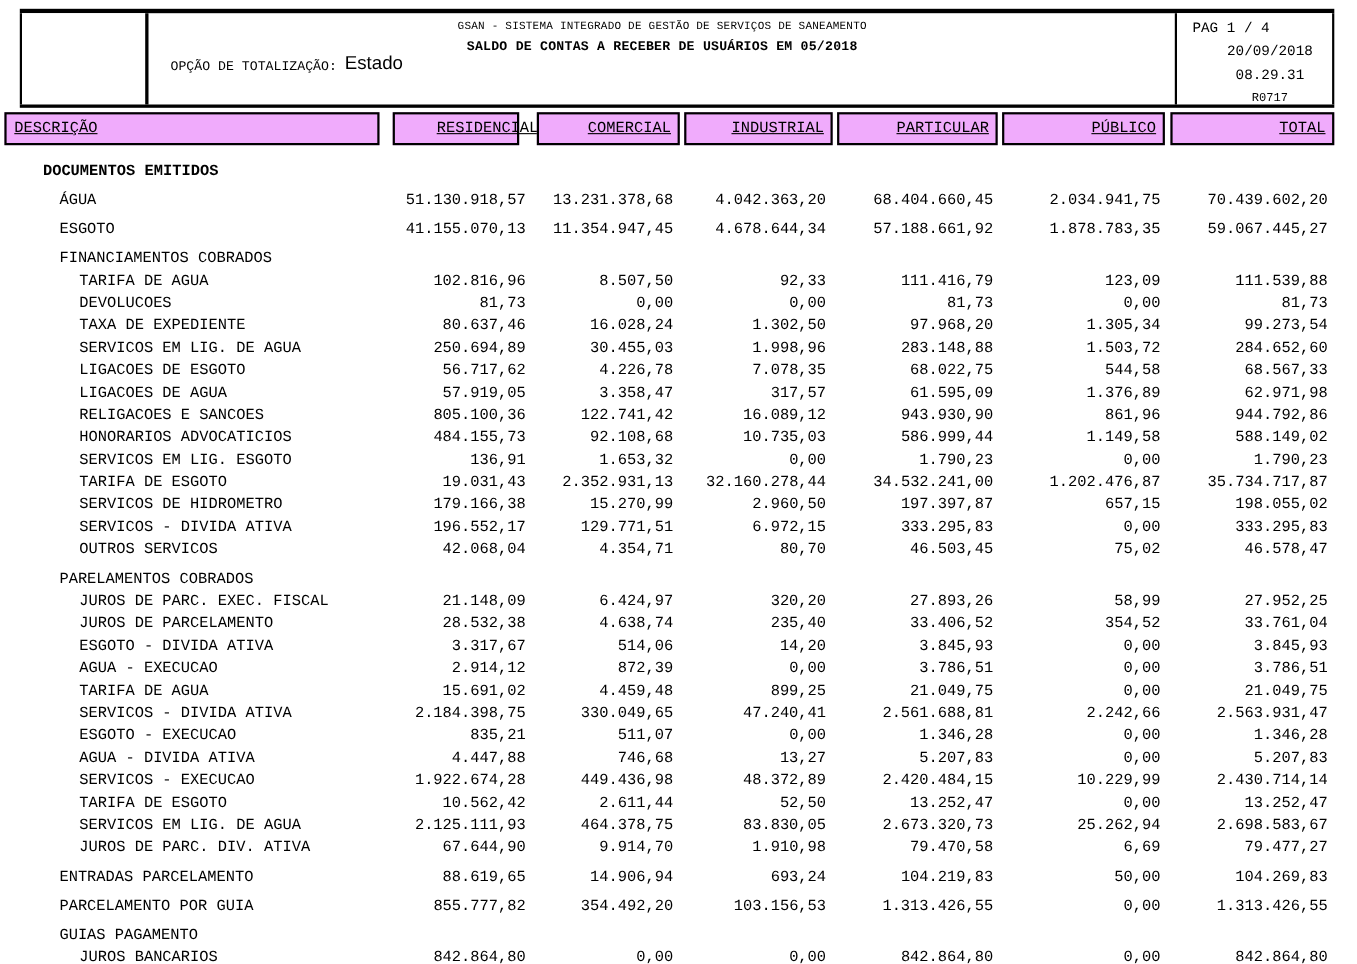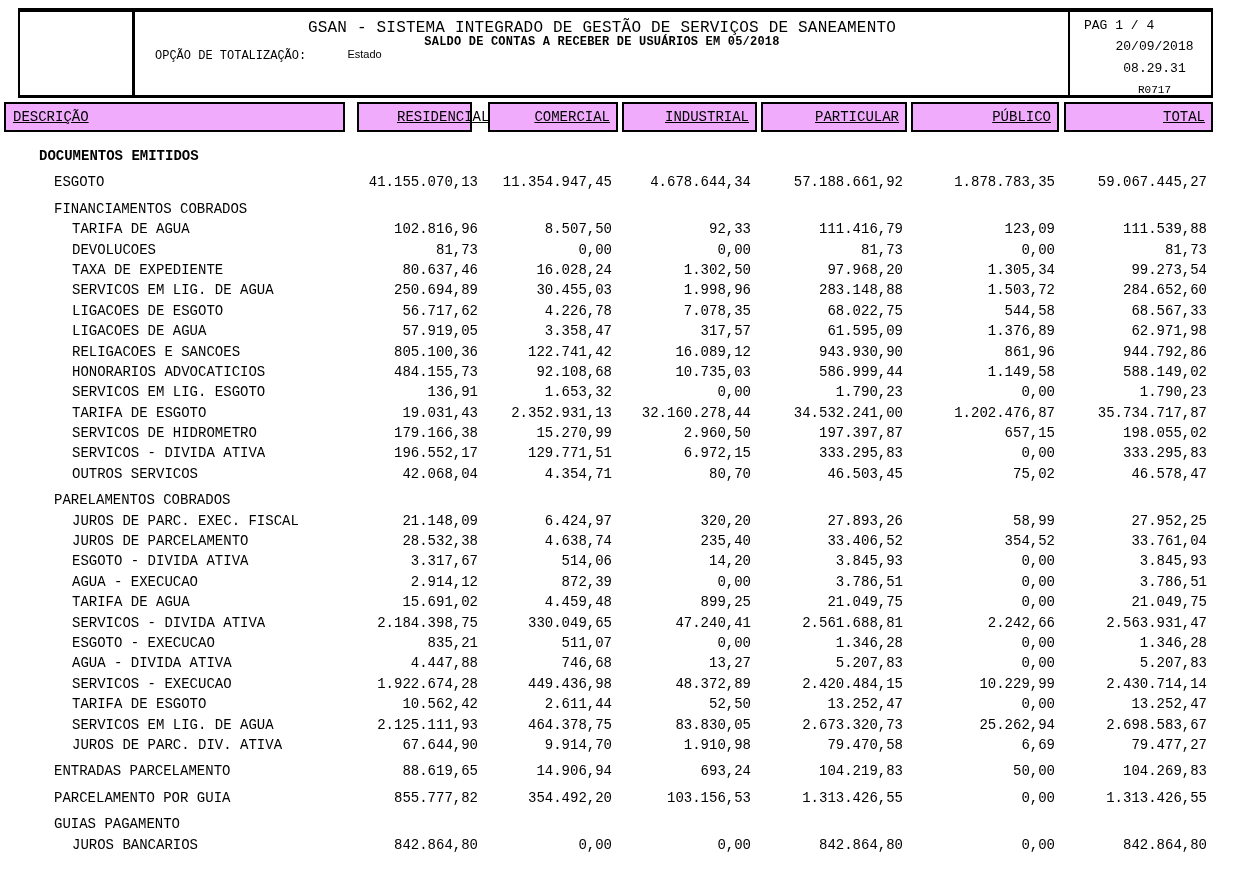--- a/index.html
+++ b/index.html
@@ -14,24 +14,24 @@
   }
   
   .top-rule{position:absolute;left:18px;top:8px;width:1195px;height:4px;background:#000;}
   .bottom-rule{position:absolute;left:18px;top:95px;width:1195px;height:3px;background:#000;}
   .logo-box{
     position:absolute;left:18px;top:12px;width:117px;height:83px;
     border-left:2px solid #000;border-right:3px solid #000;
     box-sizing:border-box;background:#fff;
   }
   .header-center{position:absolute;left:140px;top:12px;width:924px;height:83px;}
-  .sys-title{position:absolute;left:0;top:7px;width:100%;text-align:center;font-size:16px;letter-spacing:.2px;}
+  .sys-title{position:absolute;left:0;top:7px;width:100%;text-align:center;font-size:10px;letter-spacing:.2px;}
   .report-title{position:absolute;left:0;top:23px;width:100%;text-align:center;font-size:12px;font-weight:bold;letter-spacing:.2px;}
   .opt-line{position:absolute;left:15px;top:37px;font-size:12px;}
-  .opt-value{font-family:"Liberation Sans","DejaVu Sans",sans-serif;font-size:11px;position:relative;top:-1px;margin-left:34px;}
+  .opt-value{font-family:"Liberation Sans","DejaVu Sans",sans-serif;font-size:17px;position:relative;top:-1px;}
   .page-box{
     position:absolute;left:1068px;top:12px;width:145px;height:83px;
     border-left:2px solid #000;border-right:2px solid #000;
     box-sizing:border-box;background:#fff;font-size:13px;
   }
   .page-box .pb-line{position:absolute;width:100%;text-align:center;padding-left:14px;}
   .pb-pag{top:6px;text-align:left !important;padding-left:16px;box-sizing:border-box;}
   .pb-date{top:27px;}
   .pb-time{top:49px;}
   .pb-code{top:72px;font-size:11px;}
@@ -98,20 +98,29 @@
     <div class="hbox h4">PARTICULAR</div>
     <div class="hbox h5">PÚBLICO</div>
     <div class="hbox h6">TOTAL</div>
   </div>
 
   <div class="rows" id="rows">
       <div class="row lvl0 section sp">
         <span class="desc">DOCUMENTOS EMITIDOS</span>
       </div>
       <div class="row lvl1 sp">
+        <span class="desc">ÁGUA</span>
+        <span class="cell c-res">51.130.918,57</span>
+        <span class="cell c-com">13.231.378,68</span>
+        <span class="cell c-ind">4.042.363,20</span>
+        <span class="cell c-par">68.404.660,45</span>
+        <span class="cell c-pub">2.034.941,75</span>
+        <span class="cell c-tot">70.439.602,20</span>
+      </div>
+      <div class="row lvl1 sp">
         <span class="desc">ESGOTO</span>
         <span class="cell c-res">41.155.070,13</span>
         <span class="cell c-com">11.354.947,45</span>
         <span class="cell c-ind">4.678.644,34</span>
         <span class="cell c-par">57.188.661,92</span>
         <span class="cell c-pub">1.878.783,35</span>
         <span class="cell c-tot">59.067.445,27</span>
       </div>
       <div class="row lvl1 sp">
         <span class="desc">FINANCIAMENTOS COBRADOS</span>

